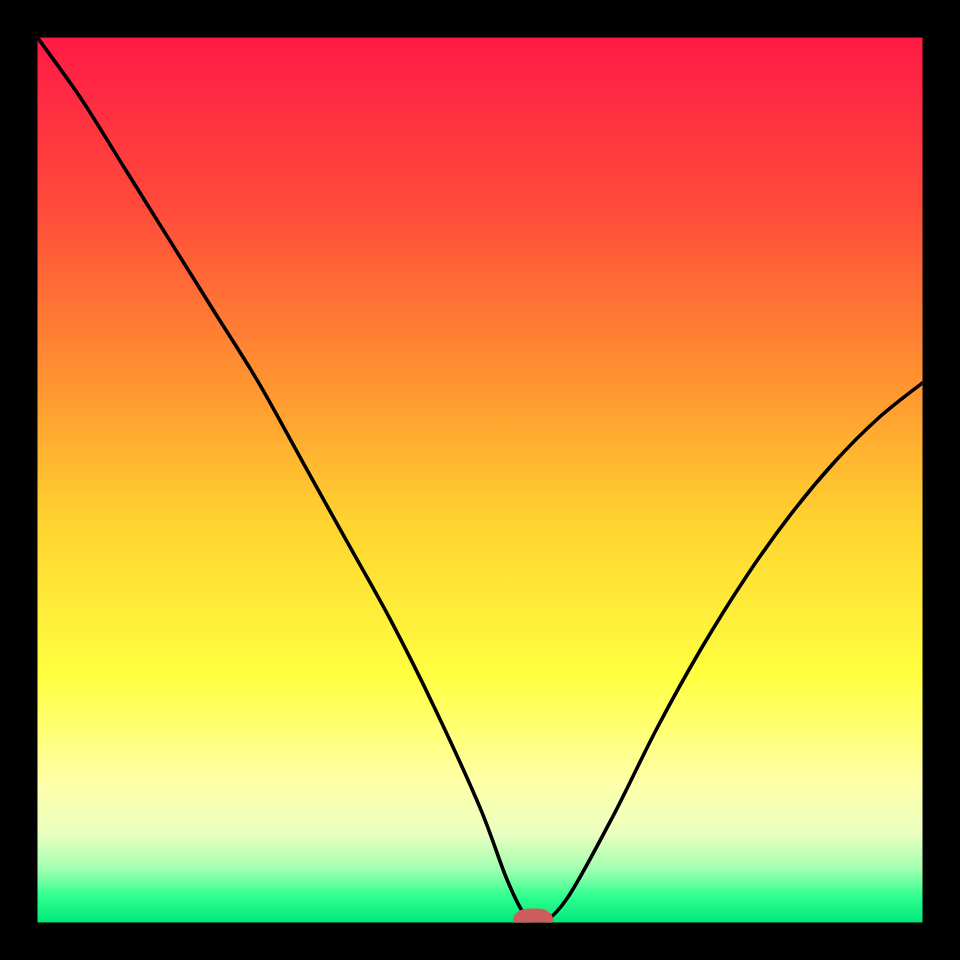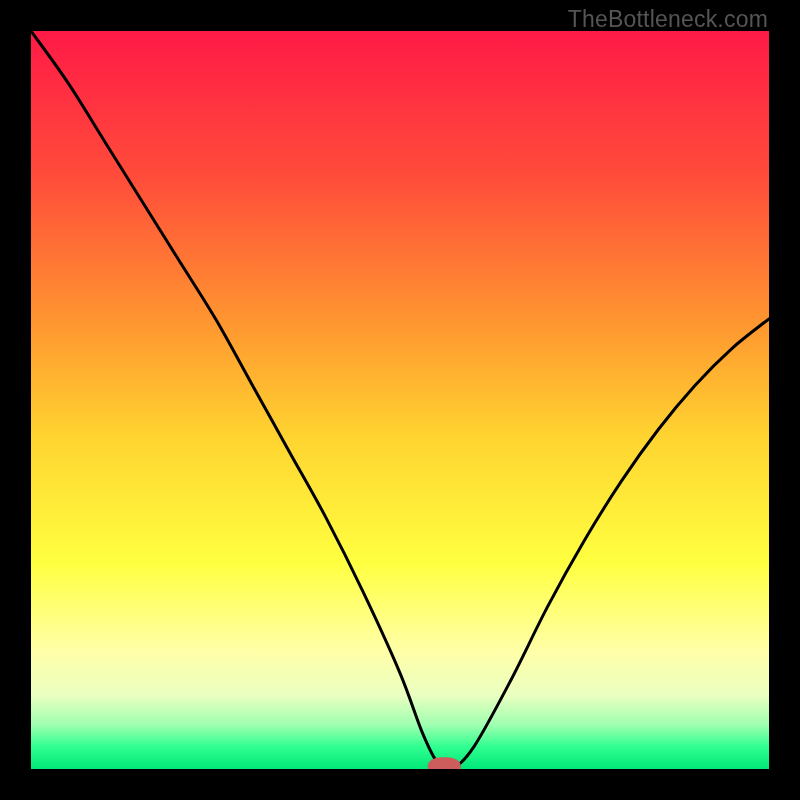--- a/index.html
+++ b/index.html
@@ -36,21 +36,20 @@
     z-index: 5;
   }
   svg {
     display: block;
   }
 </style>
 </head>
 <body>
 
 <div class="chart-container">
-  <div class="watermark">TheBottleneck.com</div>
   <div class="plot-area">
     <svg id="chart-svg" width="738" height="738" viewBox="0 0 738 738" preserveAspectRatio="none">
       <defs>
         <linearGradient id="bg-grad" x1="0" y1="0" x2="0" y2="1">
             <stop offset="0%" stop-color="#ff1a46"></stop>
             <stop offset="20%" stop-color="#ff4d3a"></stop>
             <stop offset="40%" stop-color="#ff9830"></stop>
             <stop offset="55%" stop-color="#ffd430"></stop>
             <stop offset="72%" stop-color="#ffff40"></stop>
             <stop offset="84%" stop-color="#ffffa8"></stop>

